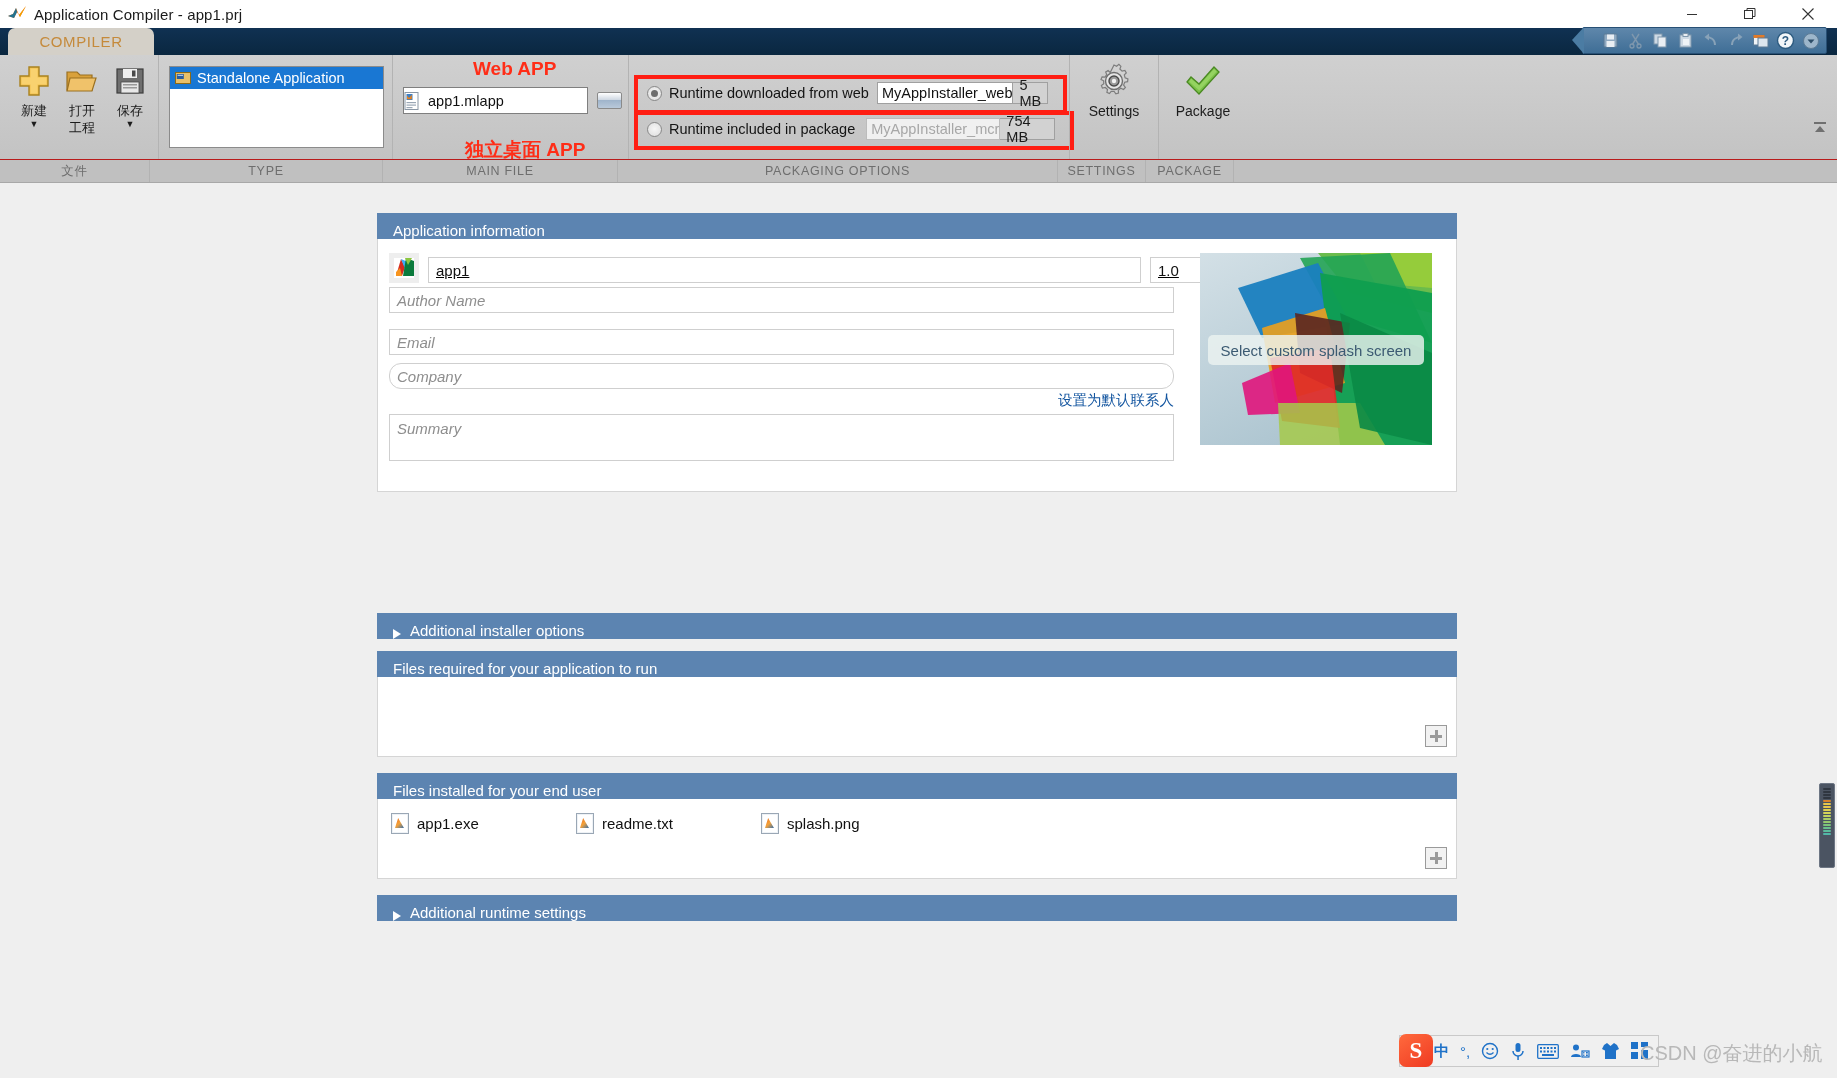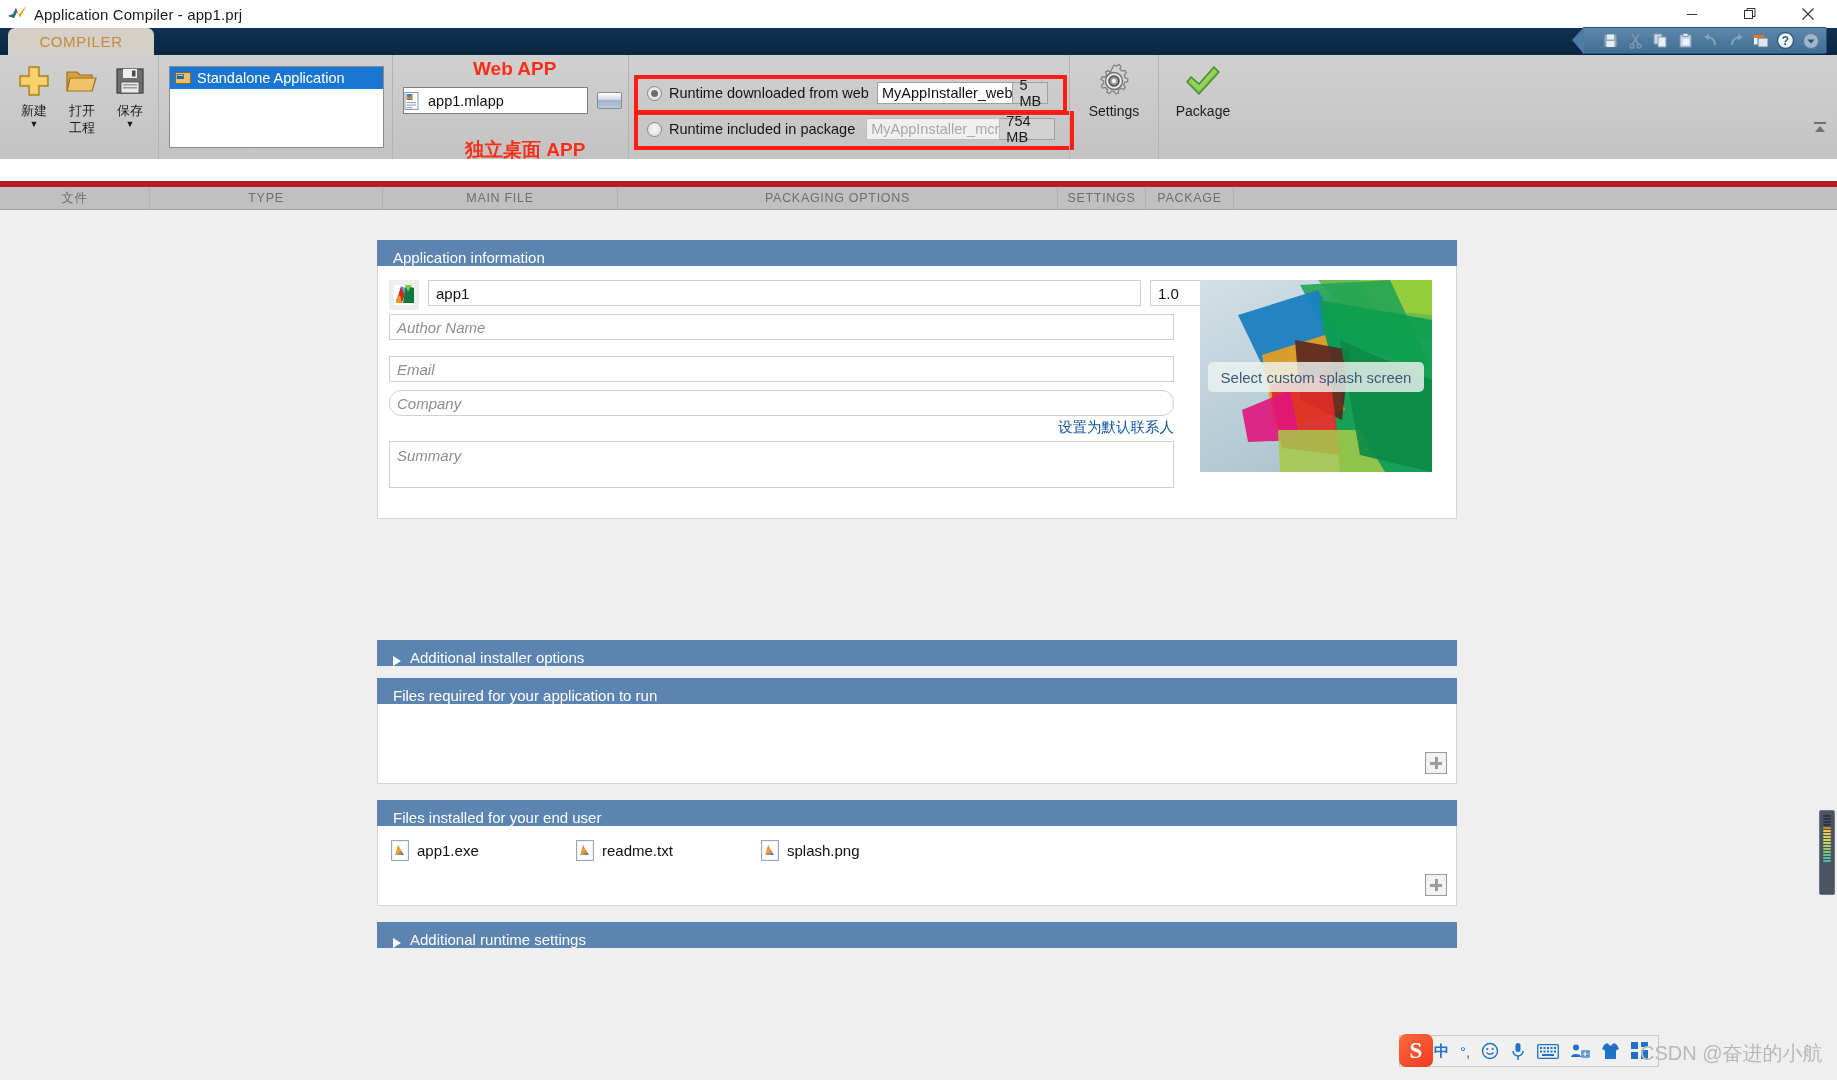--- a/index.html
+++ b/index.html
@@ -412,39 +412,39 @@
   </div>
 
   <div class="ribbon-collapse">
     <svg width="16" height="14" viewBox="0 0 16 14">
       <rect x="2" y="2" width="12" height="2" fill="#707070"></rect>
       <path d="M3 12 L8 6 L13 12 Z" fill="#707070"></path>
     </svg>
   </div>
 </div>
 
-<div style="height:22px;background:#c0c0c0;display:flex;border-top:6px solid #b91c1c;border-bottom:1px solid #a8a8a8;margin-top:22px;">
+<div style="height:22px;background:#c0c0c0;display:flex;border-top:1px solid #b91c1c;border-bottom:1px solid #a8a8a8;">
   <div class="glabel" style="width:150px;">文件</div>
   <div class="glabel" style="width:233px;">TYPE</div>
   <div class="glabel" style="width:235px;">MAIN FILE</div>
   <div class="glabel" style="width:440px;">PACKAGING OPTIONS</div>
   <div class="glabel" style="width:88px;">SETTINGS</div>
   <div class="glabel" style="width:88px;">PACKAGE</div>
   <div style="flex:1;"></div>
 </div>
 
 <div class="content">
 
   <div class="panel" style="top:30px;">
     <div class="phead">
       <span>Application information</span>
     </div>
     <div class="pbody" style="height:253px;position:relative;">
 
-      <div style="position:absolute;left:11px;top:14px;display:flex;align-items:flex-start;gap:9px;">
+      <div style="position:absolute;left:11px;top:14px;display:flex;align-items:flex-end;gap:9px;text-decoration:underline;">
         <div style="width:30px;height:30px;background:#eeeeee;display:flex;align-items:center;justify-content:center;">
           <svg width="24" height="24" viewBox="0 0 24 24">
             <rect x="2" y="2" width="20" height="20" fill="#ffffff"></rect>
             <path d="M4 20 L9 3 L13 11 L10 20 Z" fill="#d52b1e"></path>
             <path d="M9 3 L16 6 L13 13 Z" fill="#3fa9f5"></path>
             <path d="M14 2 L22 5 L22 20 L11 20 Z" fill="#0a7a3c"></path>
             <path d="M13 2 L20 2 L16 9 Z" fill="#8cc63f"></path>
             <path d="M4 16 L8 12 L10 20 L4 20 Z" fill="#f7941e"></path>
           </svg>
         </div>

